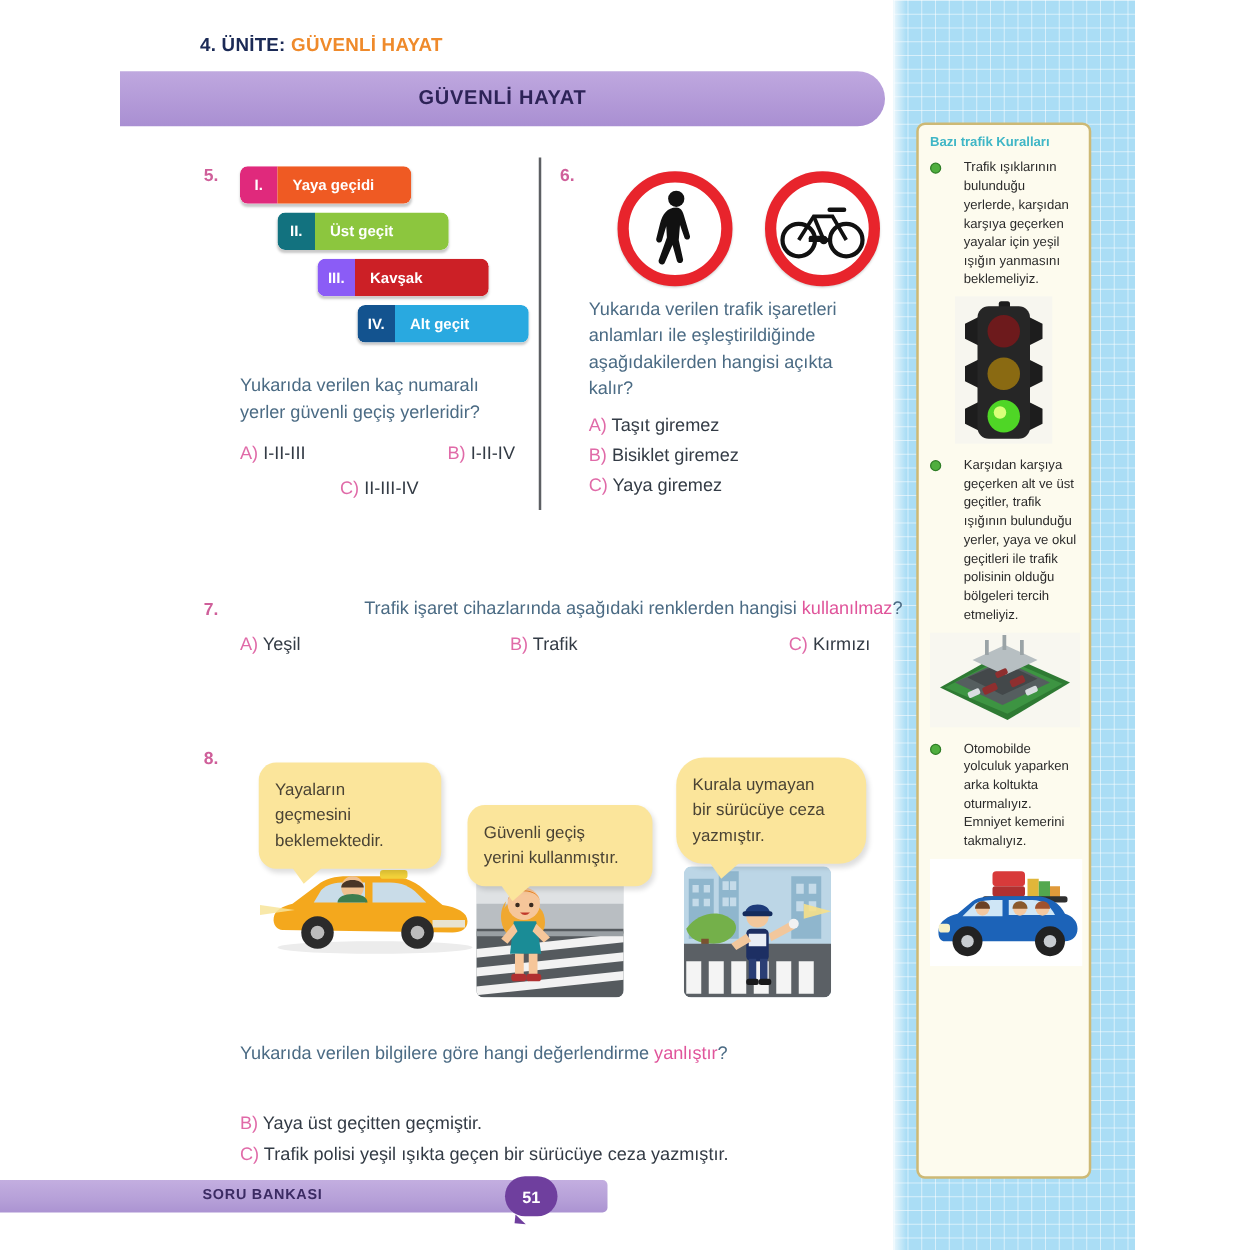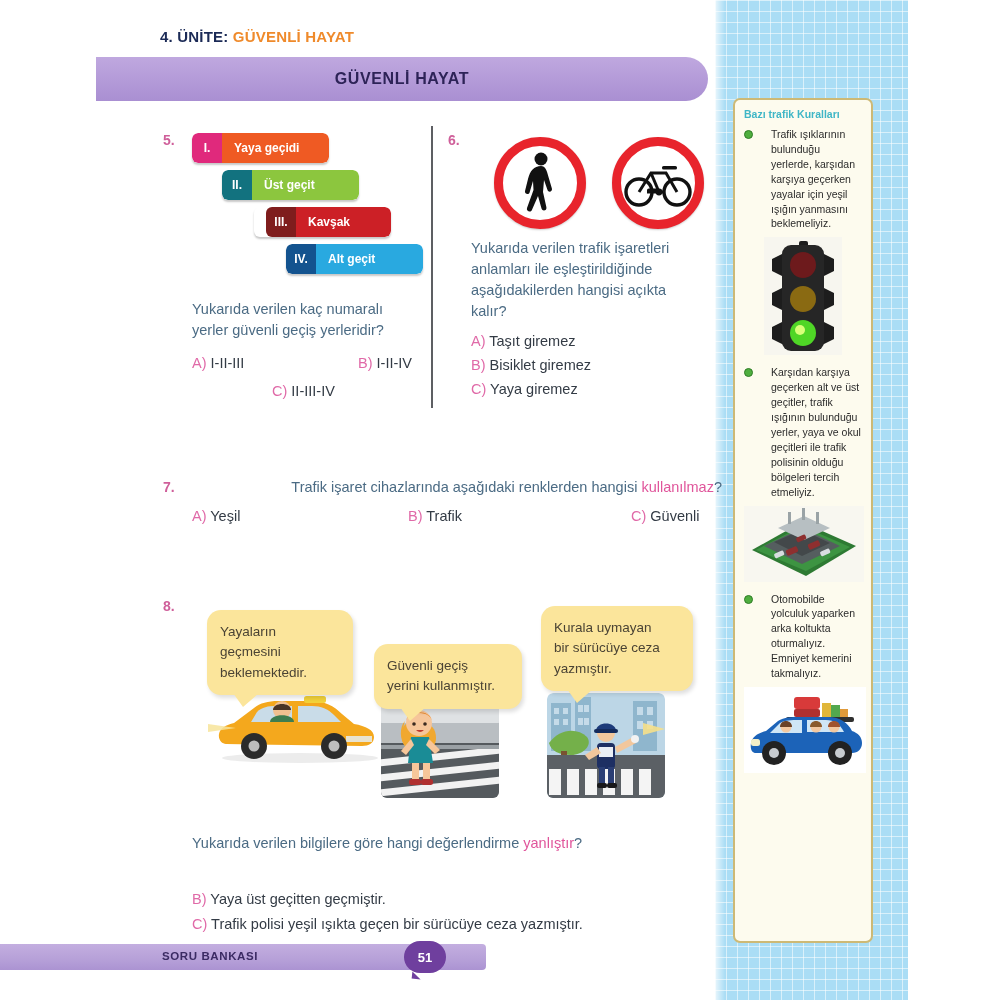--- a/index.html
+++ b/index.html
@@ -192,21 +192,21 @@
     <div class="tab" style="background:#e0297c;">I.</div>
     <div class="body" style="background:#ef5a23;">Yaya geçidi</div>
   </div>
 
   <div class="card" style="left:222px; top:170px; width:137px;">
     <div class="tab" style="background:#12727f;">II.</div>
     <div class="body" style="background:#8cc63e;padding-left:12px;">Üst geçit</div>
   </div>
 
   <div class="card" style="left:254px; top:207px; width:137px;">
-    <div class="tab" style="background:#7f1d1d;margin-left:12px;">III.</div>
+    <div class="tab" style="background:#8b5cf6;">III.</div>
     <div class="body" style="background:#cc2026;">Kavşak</div>
   </div>
 
   <div class="card" style="left:286px; top:244px; width:137px;">
     <div class="tab" style="background:#13538f;">IV.</div>
     <div class="body" style="background:#29a9e0;">Alt geçit</div>
   </div>
 
   <div class="prompt" style="left:192px; top:299px; width:230px;">
     <span>Yukarıda verilen kaç numaralı</span><br>
@@ -282,21 +282,21 @@
   <div class="opt" style="left:192px; top:508px;">
     <span class="letter">A)</span>
     <span>Yeşil</span>
   </div>
   <div class="opt" style="left:408px; top:508px;">
     <span class="letter">B)</span>
     <span>Trafik</span>
   </div>
   <div class="opt" style="left:631px; top:508px;">
     <span class="letter">C)</span>
-    <span>Güvenli</span>
+    <span>Kırmızı</span>
   </div>
 
   <div class="qnum" style="left:163px; top:598px;">8.</div>
 
   <div class="illus" style="left:208px; top:688px; width:180px; height:78px;">
     <svg width="180" height="78" viewBox="0 0 180 78">
       <ellipse cx="92" cy="70" rx="78" ry="5" fill="#ececec"></ellipse>
       <path d="M18 56 C14 56 10 52 11 46 C12 40 18 37 26 35 L46 20 C52 15 60 13 70 13 L104 13 C116 13 126 18 134 26 L146 36 C158 38 166 42 166 49 C166 55 161 58 154 58 Z" fill="#f4a81d"></path>
       <path d="M49 24 C54 19 60 18 68 18 L84 18 L84 34 L43 34 Z" fill="#c9dce8"></path>
       <path d="M90 18 L104 18 C113 18 120 21 126 27 L133 34 L90 34 Z" fill="#c9dce8"></path>
@@ -399,21 +399,21 @@
     <span>Yayaların</span><br>
     <span>geçmesini</span><br>
     <span>beklemektedir.</span>
   </div>
 
   <div class="bubble" style="left:374px; top:644px; width:148px;">
     <span>Güvenli geçiş</span><br>
     <span>yerini kullanmıştır.</span>
   </div>
 
-  <div class="bubble" style="left:541px; top:606px; width:152px;">
+  <div class="bubble" style="left:541px; top:606px; width:152px;border-radius:22px;">
     <span>Kurala uymayan</span><br>
     <span>bir sürücüye ceza</span><br>
     <span>yazmıştır.</span>
   </div>
 
   <div class="prompt" style="left:192px; top:833px; width:520px;">
     <span>Yukarıda verilen bilgilere göre hangi değerlendirme </span><span class="hl">yanlıştır</span><span>?</span>
   </div>
 
   <div class="opt" style="left:192px; top:891px;">

